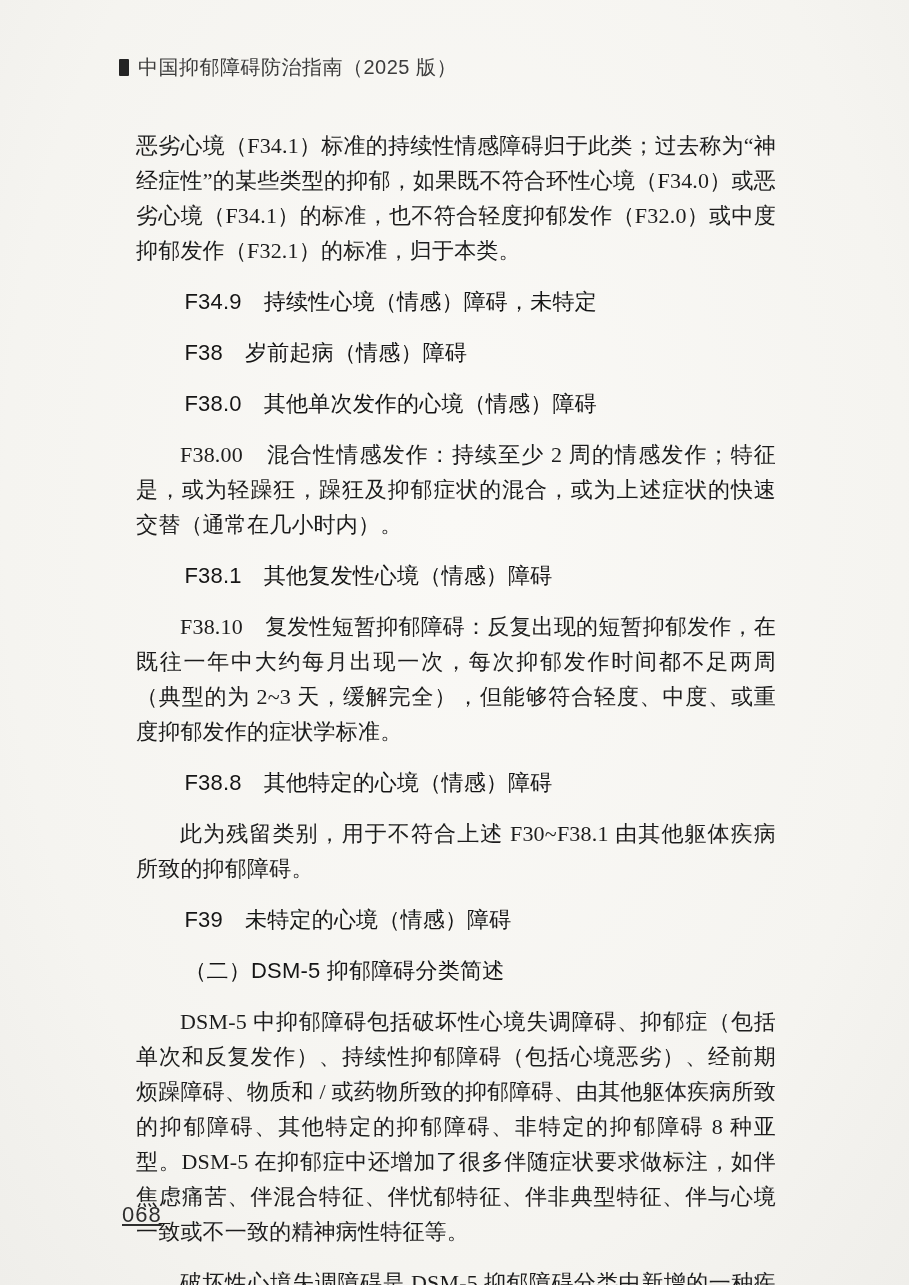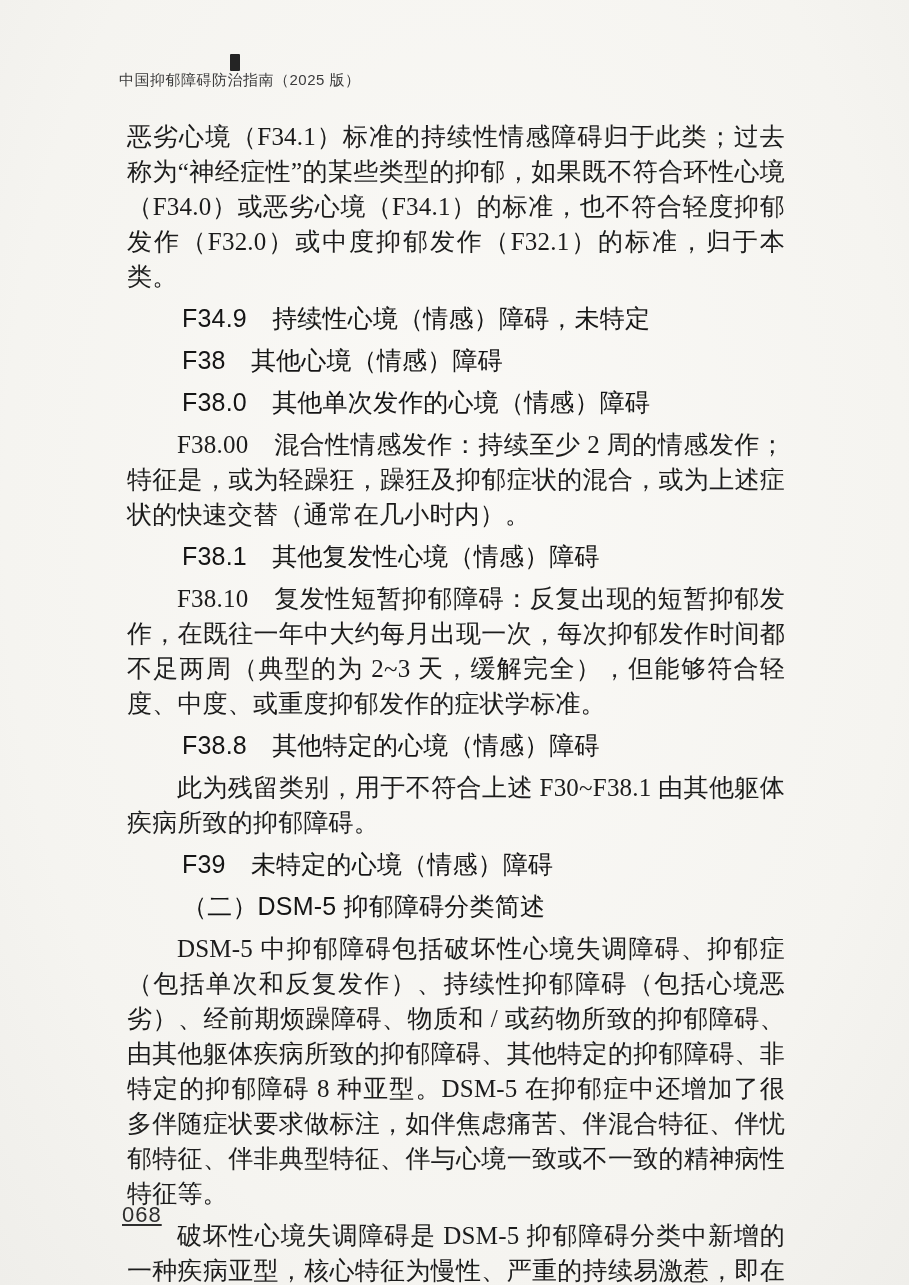--- a/index.html
+++ b/index.html
@@ -21,43 +21,42 @@
     inset: 0;
   }
   
   .running-header {
     position: absolute;
     top: 54px;
     left: 119px;
     display: flex;
     align-items: center;
     font-family: "Liberation Sans", sans-serif;
-    font-size: 15px;
+    font-size: 20px;
     color: #3b3b3b;
     letter-spacing: 0.5px;
-    flex-direction: column;
   }
   .header-bar {
     display: inline-block;
     width: 10px;
     height: 17px;
     background: #242424;
     margin-right: 9px;
     border-radius: 1px;
   }
   
   .content {
     position: absolute;
     top: 112px;
     left: 120px;
     width: 672px;
   }
   .content p {
-    margin: 7px;
-    font-size: 25px;
+    margin: 16px;
+    font-size: 22px;
     line-height: 35px;
     text-align: justify;
     letter-spacing: 0.2px;
   }
   .para {
     text-indent: 2em;
   }
   .para.noindent {
     text-indent: 0;
   }
@@ -85,21 +84,21 @@
 <div class="page">
 
   <div class="running-header">
     <span class="header-bar"></span>
     <span>中国抑郁障碍防治指南（2025 版）</span>
   </div>
 
   <div class="content">
     <p class="para noindent">恶劣心境（F34.1）标准的持续性情感障碍归于此类；过去称为“神经症性”的某些类型的抑郁，如果既不符合环性心境（F34.0）或恶劣心境（F34.1）的标准，也不符合轻度抑郁发作（F32.0）或中度抑郁发作（F32.1）的标准，归于本类。</p>
     <p class="heading">F34.9　持续性心境（情感）障碍，未特定</p>
-    <p class="heading">F38　其他心境（情感）障碍</p>
+    <p class="heading">F38　岁前起病（情感）障碍</p>
     <p class="heading">F38.0　其他单次发作的心境（情感）障碍</p>
     <p class="para">F38.00　混合性情感发作：持续至少 2 周的情感发作；特征是，或为轻躁狂，躁狂及抑郁症状的混合，或为上述症状的快速交替（通常在几小时内）。</p>
     <p class="heading">F38.1　其他复发性心境（情感）障碍</p>
     <p class="para">F38.10　复发性短暂抑郁障碍：反复出现的短暂抑郁发作，在既往一年中大约每月出现一次，每次抑郁发作时间都不足两周（典型的为 2~3 天，缓解完全），但能够符合轻度、中度、或重度抑郁发作的症状学标准。</p>
     <p class="heading">F38.8　其他特定的心境（情感）障碍</p>
     <p class="para">此为残留类别，用于不符合上述 F30~F38.1 由其他躯体疾病所致的抑郁障碍。</p>
     <p class="heading">F39　未特定的心境（情感）障碍</p>
     <p class="heading">（二）DSM-5 抑郁障碍分类简述</p>
     <p class="para">DSM-5 中抑郁障碍包括破坏性心境失调障碍、抑郁症（包括单次和反复发作）、持续性抑郁障碍（包括心境恶劣）、经前期烦躁障碍、物质和 / 或药物所致的抑郁障碍、由其他躯体疾病所致的抑郁障碍、其他特定的抑郁障碍、非特定的抑郁障碍 8 种亚型。DSM-5 在抑郁症中还增加了很多伴随症状要求做标注，如伴焦虑痛苦、伴混合特征、伴忧郁特征、伴非典型特征、伴与心境一致或不一致的精神病性特征等。</p>
     <p class="para">破坏性心境失调障碍是 DSM-5 抑郁障碍分类中新增的一种疾病亚型，核心特征为慢性、严重的持续易激惹，即在 2 种场景以上的持续 12 个月以上的每周至少 3 次的严重易激惹。患者在 10 岁前起病，首次诊断年龄为</p>

